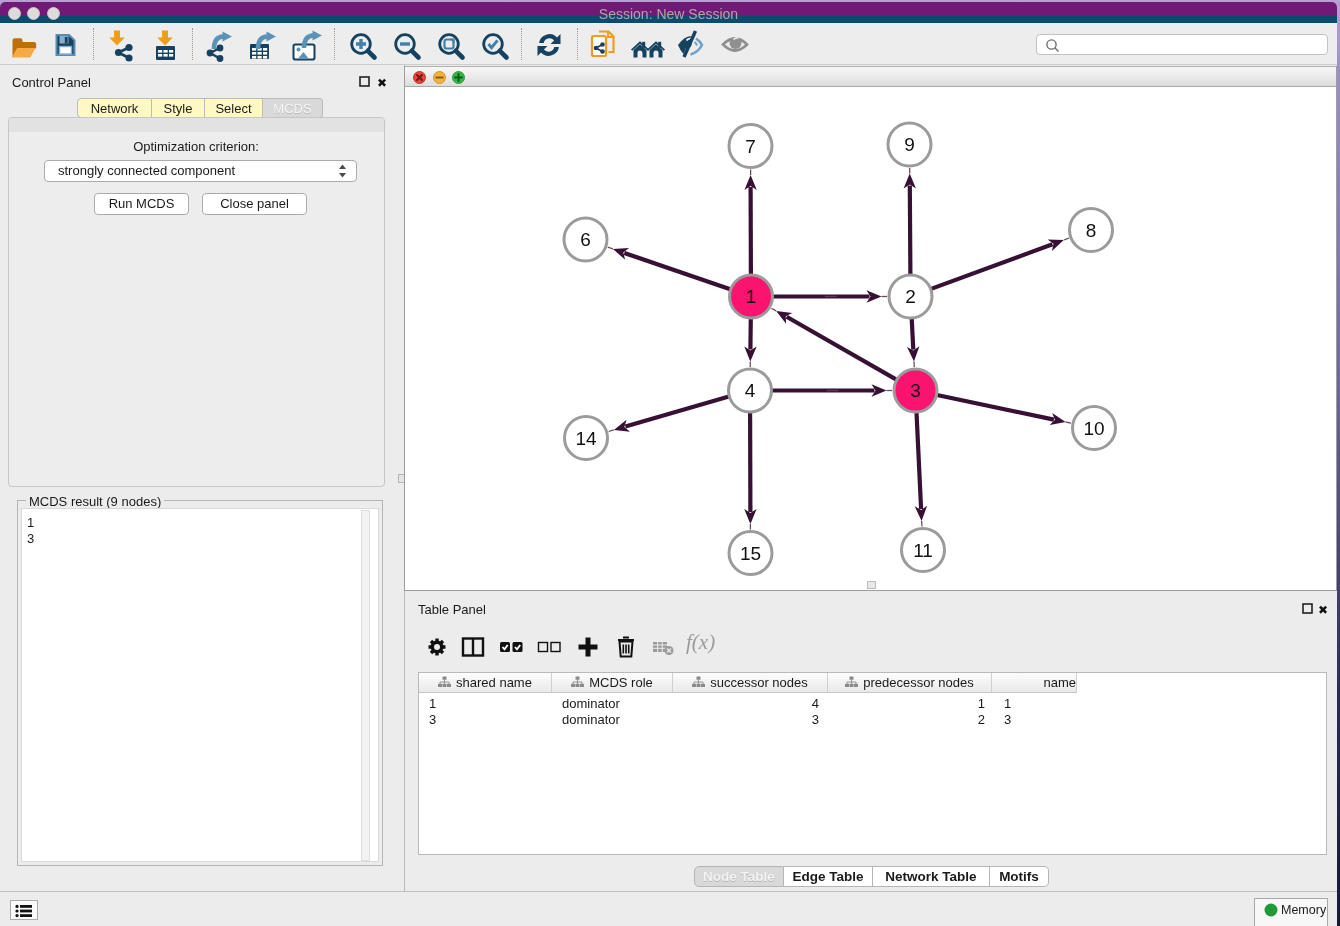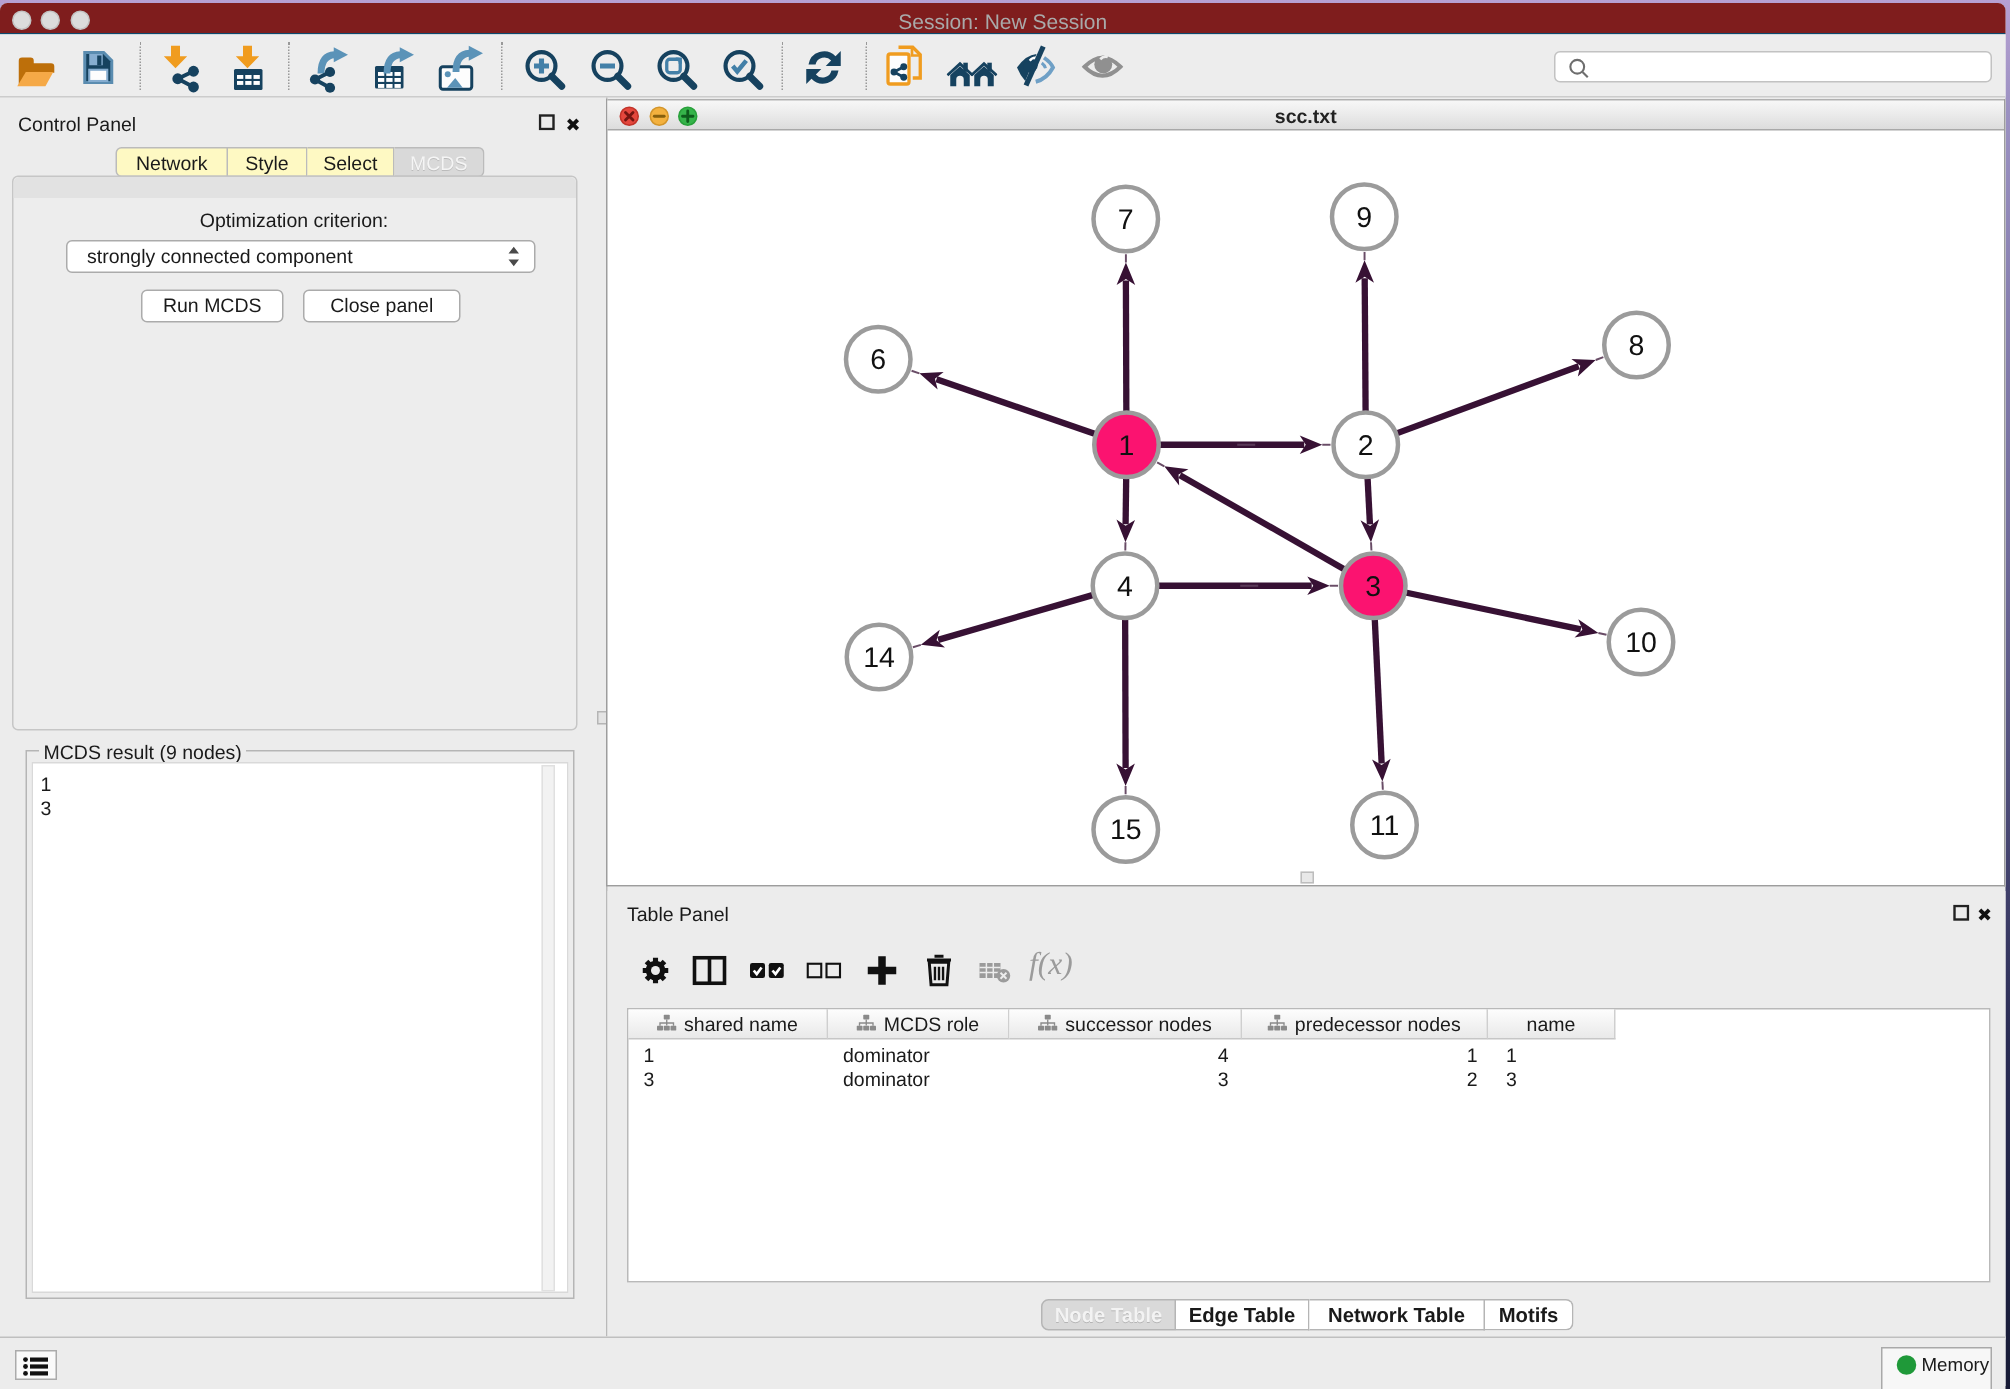--- a/index.html
+++ b/index.html
@@ -2,22 +2,22 @@
 <html><head>
 <meta charset="utf-8">
 <style>
 * { margin:0; padding:0; box-sizing:border-box; }
 html,body { width:1340px; height:926px; overflow:hidden; }
 body { font-family:"Liberation Sans", sans-serif; font-size:13px; color:#1a1a1a;
   background:linear-gradient(180deg,#b7a0d3 0%,#9b91c2 8%,#6f6a9a 40%,#2a2c55 75%,#161a35 100%); position:relative; }
 #win { position:absolute; left:0; top:2px; width:1337px; height:924px; background:#ececec;
   border-radius:5px 5px 0 0; }
 
-#titlebar { position:absolute; left:0; top:0; width:100%; height:21px; background:#7f1d1d;
-  border-radius:5px 5px 0 0; border-bottom:1px solid #0c4a6e; }
+#titlebar { position:absolute; left:0; top:0; width:100%; height:21px; background:#701a75;
+  border-radius:5px 5px 0 0; border-bottom:7px solid #0c4a6e; }
 .tl { position:absolute; top:5px; width:13px; height:13px; border-radius:50%;
   background:#dcdcdc; border:1px solid #c3c3c3; }
 #title { position:absolute; top:4px; width:100%; text-align:center; color:#a9a9a9; font-size:14px; }
 
 #toolbar { position:absolute; left:0; top:21px; width:100%; height:42px; background:#ededed;
   border-bottom:1px solid #cccccc; }
 .tsep { position:absolute; top:5px; height:32px; width:0; border-left:1px dotted #999; }
 .ticon { position:absolute; top:6px; }
 #searchbox { position:absolute; left:1036px; top:11px; width:292px; height:21px; background:#fff;
   border:1px solid #c2c2c2; border-radius:4px; }
@@ -267,21 +267,20 @@
       <div class="tl2" style="left:27.5px; background:#f3b13e; border:1px solid #d3952a;">
           <svg width="13" height="13" viewBox="0 0 13 13" style="position:absolute;left:-1px;top:-1px">
             <path d="M3.2 6.5 h6.6" stroke="#87600e" stroke-width="1.9" stroke-linecap="round"></path>
           </svg>
         </div>
       <div class="tl2" style="left:47px; background:#35b44a; border:1px solid #28a03a;">
           <svg width="13" height="13" viewBox="0 0 13 13" style="position:absolute;left:-1px;top:-1px">
             <path d="M3 6.5 h7 M6.5 3 v7" stroke="#0d5c1c" stroke-width="1.9" stroke-linecap="round"></path>
           </svg>
         </div>
-      <div id="netname">scc.txt</div>
     </div>
     <div id="graphbox"><svg id="graph" width="933" height="504" viewBox="0 0 933 504" font-family="Liberation Sans, sans-serif">
           <line x1="345.9" y1="187.5" x2="345.6" y2="100.0" stroke="#371134" stroke-width="4.2"></line>
           <path d="M345.6,88.0 L351.8,103.0 L345.6,99.0 L339.4,103.0 Z" fill="#371134"></path>
           <line x1="345.6" y1="88.0" x2="345.6" y2="82.5" stroke="#371134" stroke-width="1.3" opacity="0.75"></line>
           <line x1="325.2" y1="202.3" x2="219.3" y2="165.9" stroke="#371134" stroke-width="4.2"></line>
           <path d="M207.9,161.9 L224.1,161.0 L218.3,165.5 L220.1,172.7 Z" fill="#371134"></path>
           <line x1="207.9" y1="161.9" x2="202.7" y2="160.2" stroke="#371134" stroke-width="1.3" opacity="0.75"></line>
           <line x1="368.0" y1="209.5" x2="464.5" y2="209.5" stroke="#371134" stroke-width="4.2"></line>
           <path d="M476.5,209.5 L461.5,215.7 L465.5,209.5 L461.5,203.3 Z" fill="#371134"></path>
@@ -423,21 +422,21 @@
           </svg>successor nodes</div>
         <div class="th" style="left:409px;width:164px;"><svg width="13" height="12" viewBox="0 0 13 12" style="vertical-align:-1px;margin-right:5px;">
             <g fill="#8a8a8a">
               <rect x="4.5" y="0.5" width="4" height="3.2" rx="0.5"></rect>
               <rect x="0" y="7.8" width="4" height="3.2" rx="0.5"></rect>
               <rect x="4.5" y="7.8" width="4" height="3.2" rx="0.5"></rect>
               <rect x="9" y="7.8" width="4" height="3.2" rx="0.5"></rect>
             </g>
             <path d="M2 7.8 V6 h9 V7.8 M6.5 3.7 v4" stroke="#8a8a8a" stroke-width="0.9" fill="none"></path>
           </svg>predecessor nodes</div>
-        <div class="th" style="left:573px;width:85px;">name</div>
+        <div class="th" style="left:573px;width:85px;text-align:right;">name</div>
         <div class="td" style="left:10px;top:23px;">1</div>
         <div class="td" style="left:143px;top:23px;">dominator</div>
         <div class="td" style="left:254px;top:23px;width:146px;text-align:right;">4</div>
         <div class="td" style="left:409px;top:23px;width:157px;text-align:right;">1</div>
         <div class="td" style="left:585px;top:23px;">1</div>
         <div class="td" style="left:10px;top:39px;">3</div>
         <div class="td" style="left:143px;top:39px;">dominator</div>
         <div class="td" style="left:254px;top:39px;width:146px;text-align:right;">3</div>
         <div class="td" style="left:409px;top:39px;width:157px;text-align:right;">2</div>
         <div class="td" style="left:585px;top:39px;">3</div>

